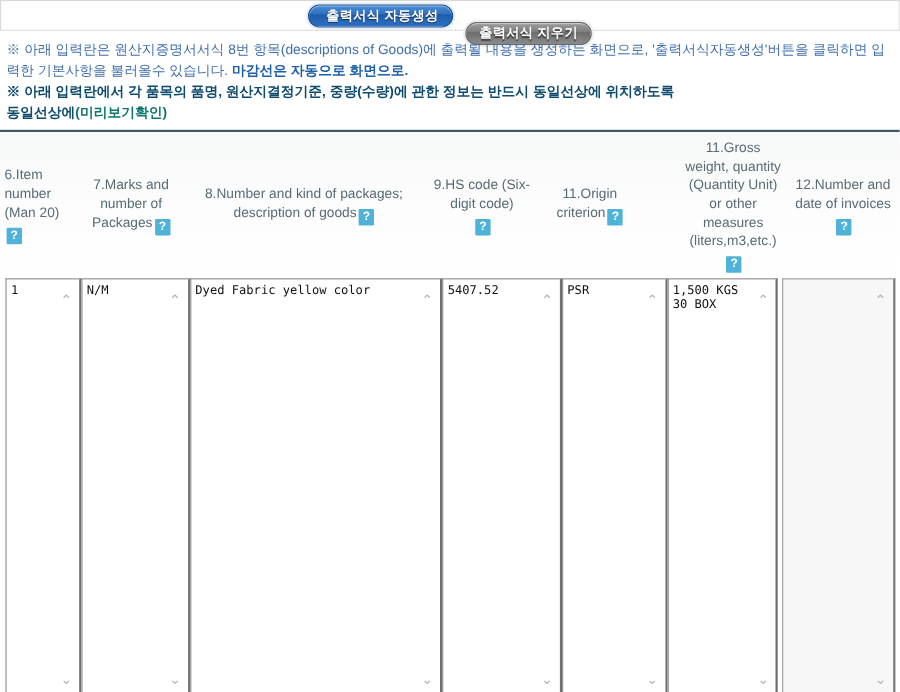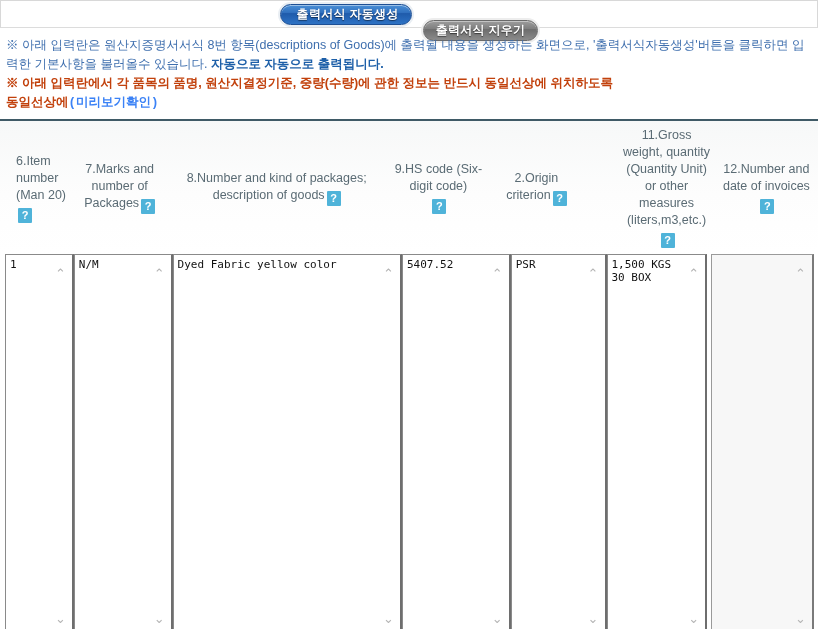--- a/index.html
+++ b/index.html
@@ -63,22 +63,22 @@
     padding: 8px 6px 6px 6px;
     font-size: 12.5px;
     line-height: 19px;
     color: #3f6fae;
     border-bottom: 2px solid #3f5a66;
     box-sizing: border-box;
   }
   .notice p { margin: 0; }
   .n-blue      { color: #3f6fae; }
   .n-blue-bold { color: #1d5fa8; font-weight: bold; }
-  .n-red-bold  { color: #c2410c; font-weight: bold; }
-  .n-red-sub   { color: #3b82f6; font-weight: bold; font-family: Liberation Mono, monospace; }
+  .n-red-bold  { color: #0c4a6e; font-weight: bold; }
+  .n-red-sub   { color: #0f766e; font-weight: bold; }
 
   
   .grid { width: 818px; box-sizing: border-box; }
   .hdr-row {
     display: flex;
     height: 133px;
     background: linear-gradient(to bottom, #f7f8f8 0%, #fdfdfd 55%, #ffffff 100%);
     box-sizing: border-box;
   }
   .hdr-cell {
@@ -86,21 +86,21 @@
     align-items: center;
     justify-content: center;
     text-align: center;
     font-size: 12.5px;
     line-height: 17px;
     color: #5a6b74;
     padding: 0 4px;
     box-sizing: border-box;
   }
   .hdr-cell .txt { display: block; }
-  .hdr-c6  { width: 75px;  justify-content: flex-start; text-align: left; padding-left: 16px; }
+  .hdr-c6  { width: 75px;  justify-content: flex-start; text-align: left; padding-left: 4px; }
   .hdr-c7  { width: 99px; }
   .hdr-c8  { width: 230px; }
   .hdr-c9  { width: 109px; }
   .hdr-c10 { width: 96px; }
   .hdr-c11 { width: 101px; margin-left: 36px; }
   .hdr-c12 { width: 108px; }
 
   .qmark {
     display: inline-block;
     width: 14px;
@@ -170,21 +170,21 @@
 </head>
 <body>
 
 <div class="toolbar">
   <button class="btn btn-blue">출력서식 자동생성</button>
   <button class="btn btn-grey">출력서식 지우기</button>
 </div>
 
 <div class="notice">
   <p>
-    <span class="n-blue">※ 아래 입력란은 원산지증명서서식 8번 항목(descriptions of Goods)에 출력될 내용을 생성하는 화면으로, '출력서식자동생성'버튼을 클릭하면 입력한 기본사항을 불러올수 있습니다. </span><span class="n-blue-bold">자동으로 자동으로 출력됩니다.</span>
+    <span class="n-blue">※ 아래 입력란은 원산지증명서서식 8번 항목(descriptions of Goods)에 출력될 내용을 생성하는 화면으로, '출력서식자동생성'버튼을 클릭하면 입력한 기본사항을 불러올수 있습니다. </span><span class="n-blue-bold">마감선은 자동으로 화면으로.</span>
   </p>
   <p class="n-red-bold">※ 아래 입력란에서 각 품목의 품명, 원산지결정기준, 중량(수량)에 관한 정보는 반드시 동일선상에 위치하도록</p>
   <p>
     <span class="n-red-bold">동일선상에</span><span class="n-red-sub">(미리보기확인)</span>
   </p>
 </div>
 
 <div class="grid">
 
   <div class="hdr-row">
@@ -205,21 +205,21 @@
       <span class="txt"><span>8.Number and kind of packages;
 description of goods</span><span class="qmark">?</span></span>
     </div>
 
     <div class="hdr-cell hdr-c9">
       <span class="txt"><span>9.HS code
 (Six-digit code)</span><br><span class="qmark">?</span></span>
     </div>
 
     <div class="hdr-cell hdr-c10">
-      <span class="txt"><span>2.Origin
+      <span class="txt"><span>11.Origin
 criterion</span><span class="qmark">?</span></span>
     </div>
 
     <div class="hdr-cell hdr-c11">
       <span class="txt"><span>11.Gross
 weight, quantity
 (Quantity Unit)
 or other
 measures
 (liters,m3,etc.)</span><br><span class="qmark">?</span></span>

